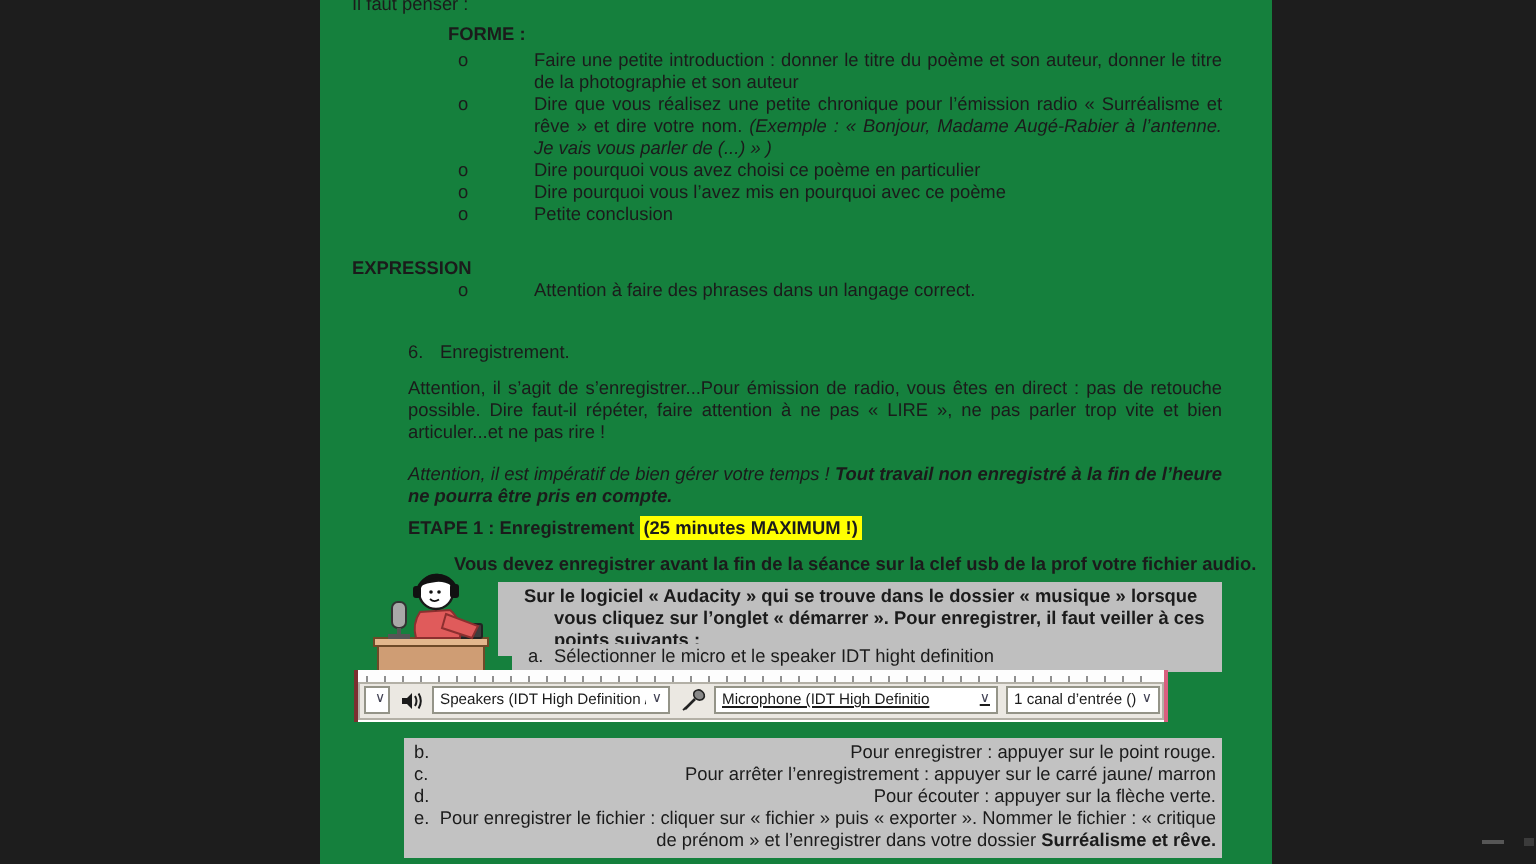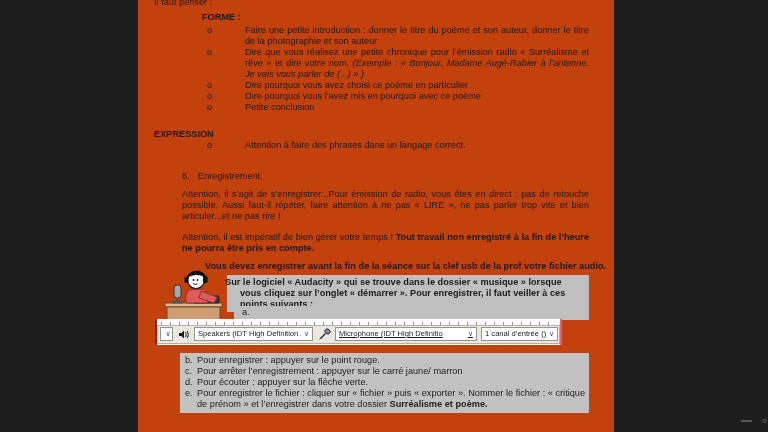--- a/index.html
+++ b/index.html
@@ -5,49 +5,49 @@
   * { margin:0; padding:0; box-sizing:border-box; }
   html,body { width:768px; height:432px; }
   body {
     background:#1d1d1d;
     font-family:"Liberation Sans", sans-serif;
     overflow:hidden;
     position:relative;
     color:#1b1b1b;
   }
   .page {
-    position:absolute; left:138px; top:0;
+    position:absolute; left:160px; top:0;
     width:476px; height:432px;
-    background:#c2410c;
+    background:#15803d;
     font-size:9.2px; line-height:11px;
     overflow:hidden;
   }
   .intro { margin:-3px 0 0 16px; }
   .h-bold { font-weight:bold; margin-left:16px; }
   .forme { margin-top:3.5px;padding-left:48px; }
   .bullets { margin-top:2px; }
   .bullet-row { display:flex; margin-left:69px; width:382px; }
   .bullet-marker { width:18px; flex:none; }
   .bullet-text { flex:1; text-align:justify;margin-left:20px; }
   .it { font-style:italic; }
   .expression { margin-top:16px; }
   .section-line { display:flex; margin:20px 0 0 44px; }
   .section-num { width:16px; flex:none; }
   .para { margin:7px 0 0 44px; width:407px; text-align:justify; }
-  .para2 { margin-top:10px; }
+  .para2 { margin-top:10px;font-style:italic; }
   .etape-line { margin:5px 0 0 44px; font-weight:bold; }
   .hl { background:#ffff00; padding:1px 2px; }
   .usb-line { margin:7px 0 0 67px; font-weight:bold; }
 
   .recording-block { position:relative; height:81px; margin-top:0; }
   .clipart { position:absolute; left:26px; top:-2px; }
   .graybox-intro {
     position:absolute; left:89px; top:3px; width:362px;
     background:#bfbfbf; font-weight:bold;
-    padding:2px 4px 2px 13px; text-indent:-15px;
+    padding:2px 4px 2px 28px; text-indent:-15px;
   }
   .graybox-a {
     position:absolute; left:96px; top:34px; width:355px;
     background:#bfbfbf; padding:1.5px 4px; display:flex;
   }
   .graybox-a .step-marker { width:17px; flex:none; padding-left:4px; }
 
   .audacity { position:absolute; left:17px; top:47px; width:407px; height:26px; background:#ffffff; }
   .tb-maroon { position:absolute; left:0; top:0; width:2px; height:26px; background:#7b3030; }
   .tb-pink { position:absolute; right:0; top:0; width:2px; height:26px; background:#d95f7f; }
@@ -75,21 +75,21 @@
   .c2 { width:142px; margin-left:4px;text-decoration:underline; }
   .c3 { width:77px; margin-left:4px;align-items:center; }
   .tbicon { flex:none; margin-left:5px; display:flex; align-items:center; }
 
   .steps-box {
     margin-left:42px; width:409px; background:#c2c2c2;
     padding:2px 3px 3px 0;
   }
   .step-row { display:flex; }
   .step-row .step-marker { width:17px; flex:none; padding-left:5px; }
-  .step-row .step-text { flex:1; }
+  .step-row .step-text { flex:1;text-align:right; }
 
   .win-dash {
     position:absolute; left:741px; top:420px; width:11px; height:2px;
     background:#565656; cursor:pointer;
   }
   .win-mark2 { position:absolute; left:762px; top:419px; width:5px; height:4px; background:#3b3b3b; }
 </style>
 </head>
 <body>
 
@@ -125,26 +125,29 @@
   <div class="bullet-row">
     <span class="bullet-marker">o</span>
     <span class="bullet-text">Attention à faire des phrases dans un langage correct.</span>
   </div>
 
   <div class="section-line">
     <span class="section-num">6.</span>
     <span>Enregistrement.</span>
   </div>
 
-  <div class="para">Attention, il s’agit de s’enregistrer...Pour émission de radio, vous êtes en direct : pas de retouche possible. Aussi faut-il répéter, faire attention à ne pas « LIRE », ne pas parler trop vite et bien articuler...et ne pas rire !</div>
+  <div class="para">Attention, il s’agit de s’enregistrer...Pour émission de radio, vous êtes en direct : pas de retouche possible. Dire faut-il répéter, faire attention à ne pas « LIRE », ne pas parler trop vite et bien articuler...et ne pas rire !</div>
 
   <div class="para para2">
     <span>Attention, il est impératif de bien gérer votre temps ! </span><b>Tout travail non enregistré à la fin de l’heure ne pourra être pris en compte.</b>
   </div>
 
+  <div class="etape-line">
+    <span>ETAPE 1 : Enregistrement </span><span class="hl">(25 minutes MAXIMUM !)</span>
+  </div>
 
   <div class="usb-line">Vous devez enregistrer avant la fin de la séance sur la clef usb de la prof votre fichier audio.</div>
 
   <div class="recording-block">
 
     <svg class="clipart" width="62" height="64" viewBox="0 0 62 64">
 
       <rect x="1" y="33" width="57" height="4" fill="#e3b78d" stroke="#6e4a28" stroke-width="1"></rect>
       <rect x="3" y="37" width="53" height="25" fill="#cf9d74" stroke="#6e4a28" stroke-width="1"></rect>
 
@@ -166,20 +169,21 @@
 
       <circle cx="29.5" cy="10" r="0.9" fill="#111"></circle>
       <circle cx="33.5" cy="10" r="0.9" fill="#111"></circle>
       <path d="M29 13.5 Q31 15.5 33.5 13.8" fill="none" stroke="#111" stroke-width="0.9"></path>
     </svg>
 
     <div class="graybox-intro">Sur le logiciel « Audacity » qui se trouve dans le dossier « musique » lorsque vous cliquez  sur l’onglet « démarrer ». Pour enregistrer, il faut veiller à ces points suivants :</div>
 
     <div class="graybox-a">
       <span class="step-marker">a.</span>
+      <span>Sélectionner le micro et le speaker IDT hight definition</span>
     </div>
 
     <div class="audacity">
       <div class="tb-maroon"></div>
       <div class="tb-ticks">
           <div class="ticks-inner"></div>
         </div>
       <div class="tb-row">
         <div class="combo combo-stub">
           <span class="arrow">∨</span>
@@ -223,20 +227,20 @@
     <div class="step-row">
       <span class="step-marker">c.</span>
       <span class="step-text">Pour arrêter l’enregistrement : appuyer sur le carré jaune/ marron</span>
     </div>
     <div class="step-row">
       <span class="step-marker">d.</span>
       <span class="step-text">Pour écouter : appuyer sur la flèche verte.</span>
     </div>
     <div class="step-row">
       <span class="step-marker">e.</span>
-      <span class="step-text"><span>Pour enregistrer le fichier : cliquer sur « fichier » puis « exporter ». Nommer le fichier : « critique de prénom » et l’enregistrer dans votre dossier </span><b>Surréalisme et poème.</b></span>
+      <span class="step-text"><span>Pour enregistrer le fichier : cliquer sur « fichier » puis « exporter ». Nommer le fichier : « critique de prénom » et l’enregistrer dans votre dossier </span><b>Surréalisme et rêve.</b></span>
     </div>
   </div>
 
 </div>
 
 <div class="win-dash"></div>
 <div class="win-mark2"></div>
 
 </body></html>

